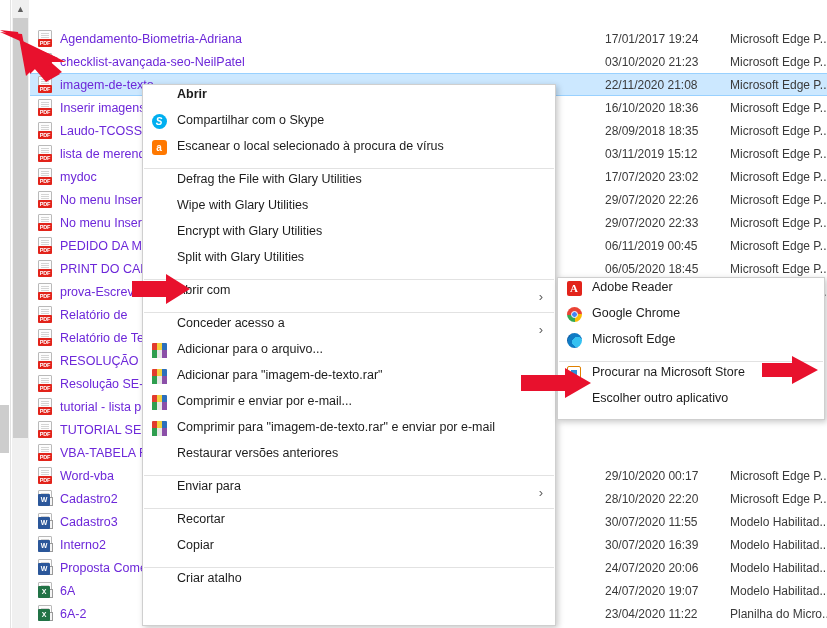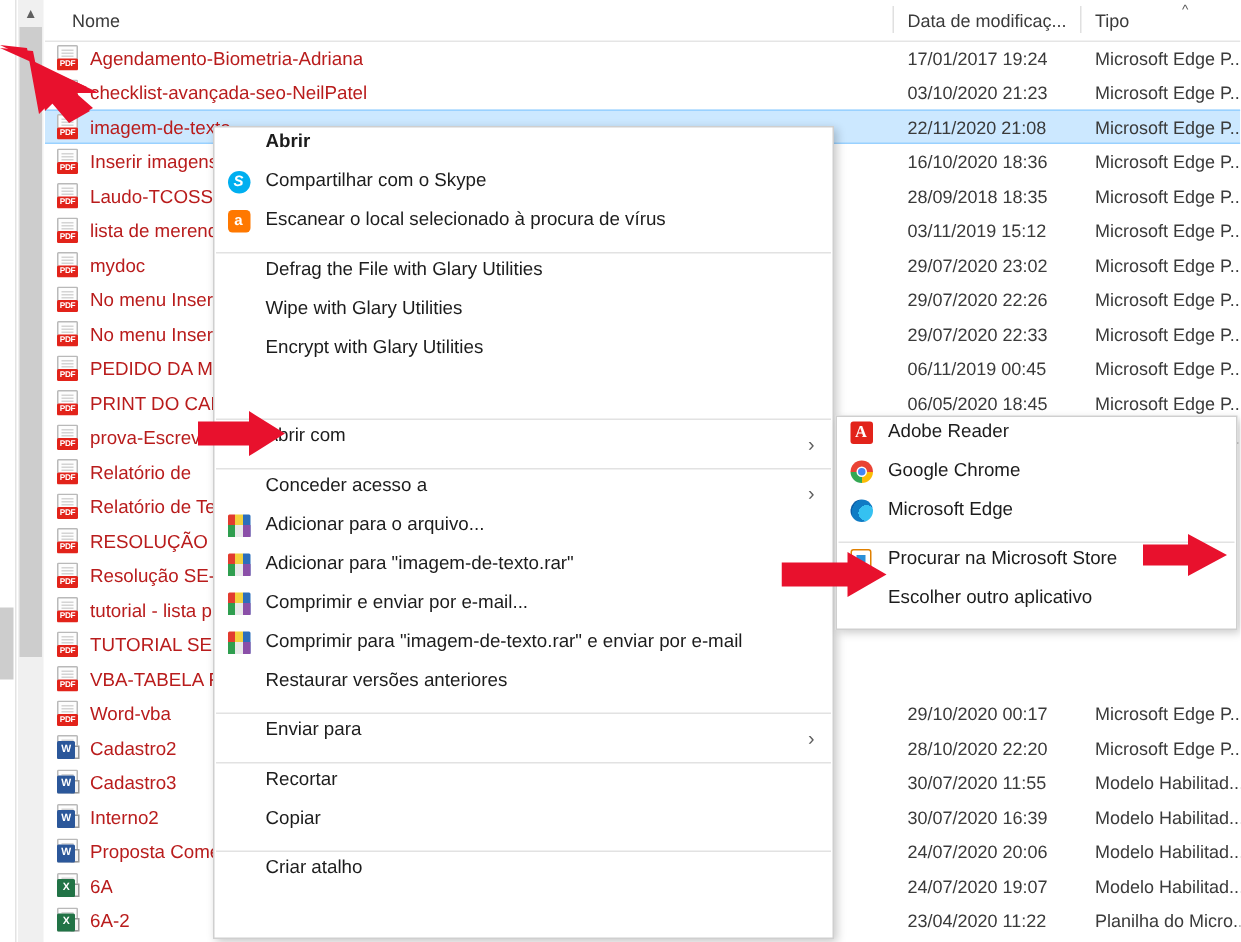--- a/index.html
+++ b/index.html
@@ -120,21 +120,21 @@
     position: absolute;
     left: 8px;
     display: flex;
     align-items: center;
     gap: 7px;
     width: 560px;
     overflow: hidden;
   }
   .row .name-txt {
     font-size: 12.5px;
-    color: #b91c1c;
+    color: #6d28d9;
     overflow: hidden;
     text-overflow: clip;
   }
   .row .date-cell {
     position: absolute;
     left: 575px;
     font-size: 12px;
     color: #3a3a3a;
     text-align: right;
   }
@@ -343,28 +343,20 @@
 
   <div class="nav-edge">
     <div class="nav-thumb"></div>
   </div>
 
   <div class="vscroll">
     <div class="up-arrow">▲</div>
     <div class="thumb"></div>
   </div>
 
-  <div class="col-header">
-    <div class="ch" style="left:18px;">Nome</div>
-    <div class="divider" style="left:565px;"></div>
-    <div class="ch" style="left:575px;">Data de modificaç...</div>
-    <div class="divider" style="left:690px;"></div>
-    <div class="ch" style="left:700px;">Tipo</div>
-    <div class="sort-caret" style="left:758px;">^</div>
-  </div>
 
   <div class="file-list" id="file-list">
       <div class="row">
         <span class="name-cell">
           <span class="ficon pdf">
             <span class="sheet"></span>
             <span class="badge">PDF</span>
           </span>
           <span class="name-txt">Agendamento-Biometria-Adriana</span>
         </span>
@@ -427,21 +419,21 @@
         <span class="type-cell">Microsoft Edge P...</span>
       </div>
       <div class="row">
         <span class="name-cell">
           <span class="ficon pdf">
             <span class="sheet"></span>
             <span class="badge">PDF</span>
           </span>
           <span class="name-txt">mydoc</span>
         </span>
-        <span class="date-cell">29/07/2020 23:02</span>
+        <span class="date-cell">17/07/2020 23:02</span>
         <span class="type-cell">Microsoft Edge P...</span>
       </div>
       <div class="row">
         <span class="name-cell">
           <span class="ficon pdf">
             <span class="sheet"></span>
             <span class="badge">PDF</span>
           </span>
           <span class="name-txt">No menu Inserir</span>
         </span>
@@ -680,20 +672,21 @@
       <div class="mi">
         <span class="mi-icon blank"></span>
         <span class="mi-label">Wipe with Glary Utilities</span>
       </div>
       <div class="mi">
         <span class="mi-icon blank"></span>
         <span class="mi-label">Encrypt with Glary Utilities</span>
       </div>
       <div class="mi">
         <span class="mi-icon blank"></span>
+        <span class="mi-label">Split with Glary Utilities</span>
       </div>
       <div class="sep"></div>
       <div class="mi">
         <span class="mi-icon blank"></span>
         <span class="mi-label">Abrir com</span>
         <span class="mi-arrow">›</span>
       </div>
       <div class="sep"></div>
       <div class="mi">
         <span class="mi-icon blank"></span>

